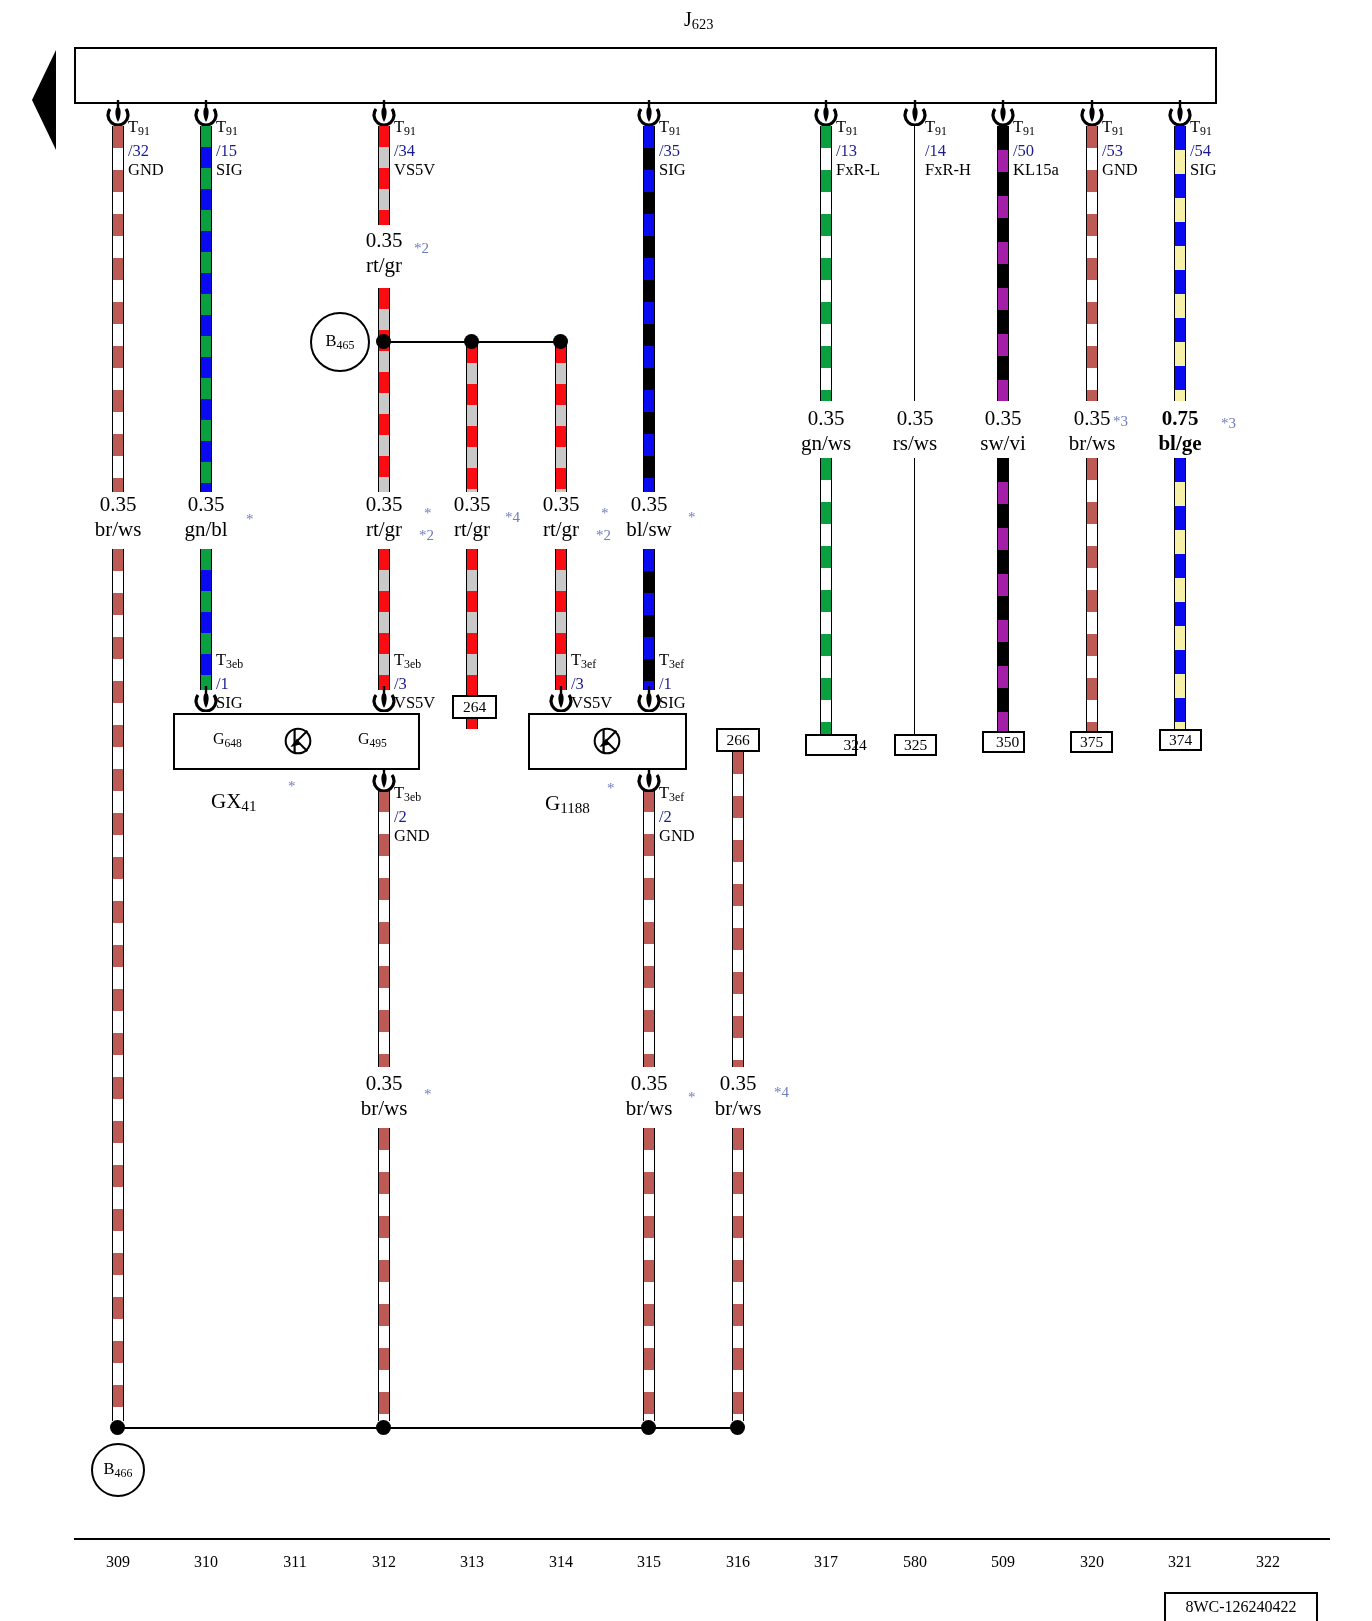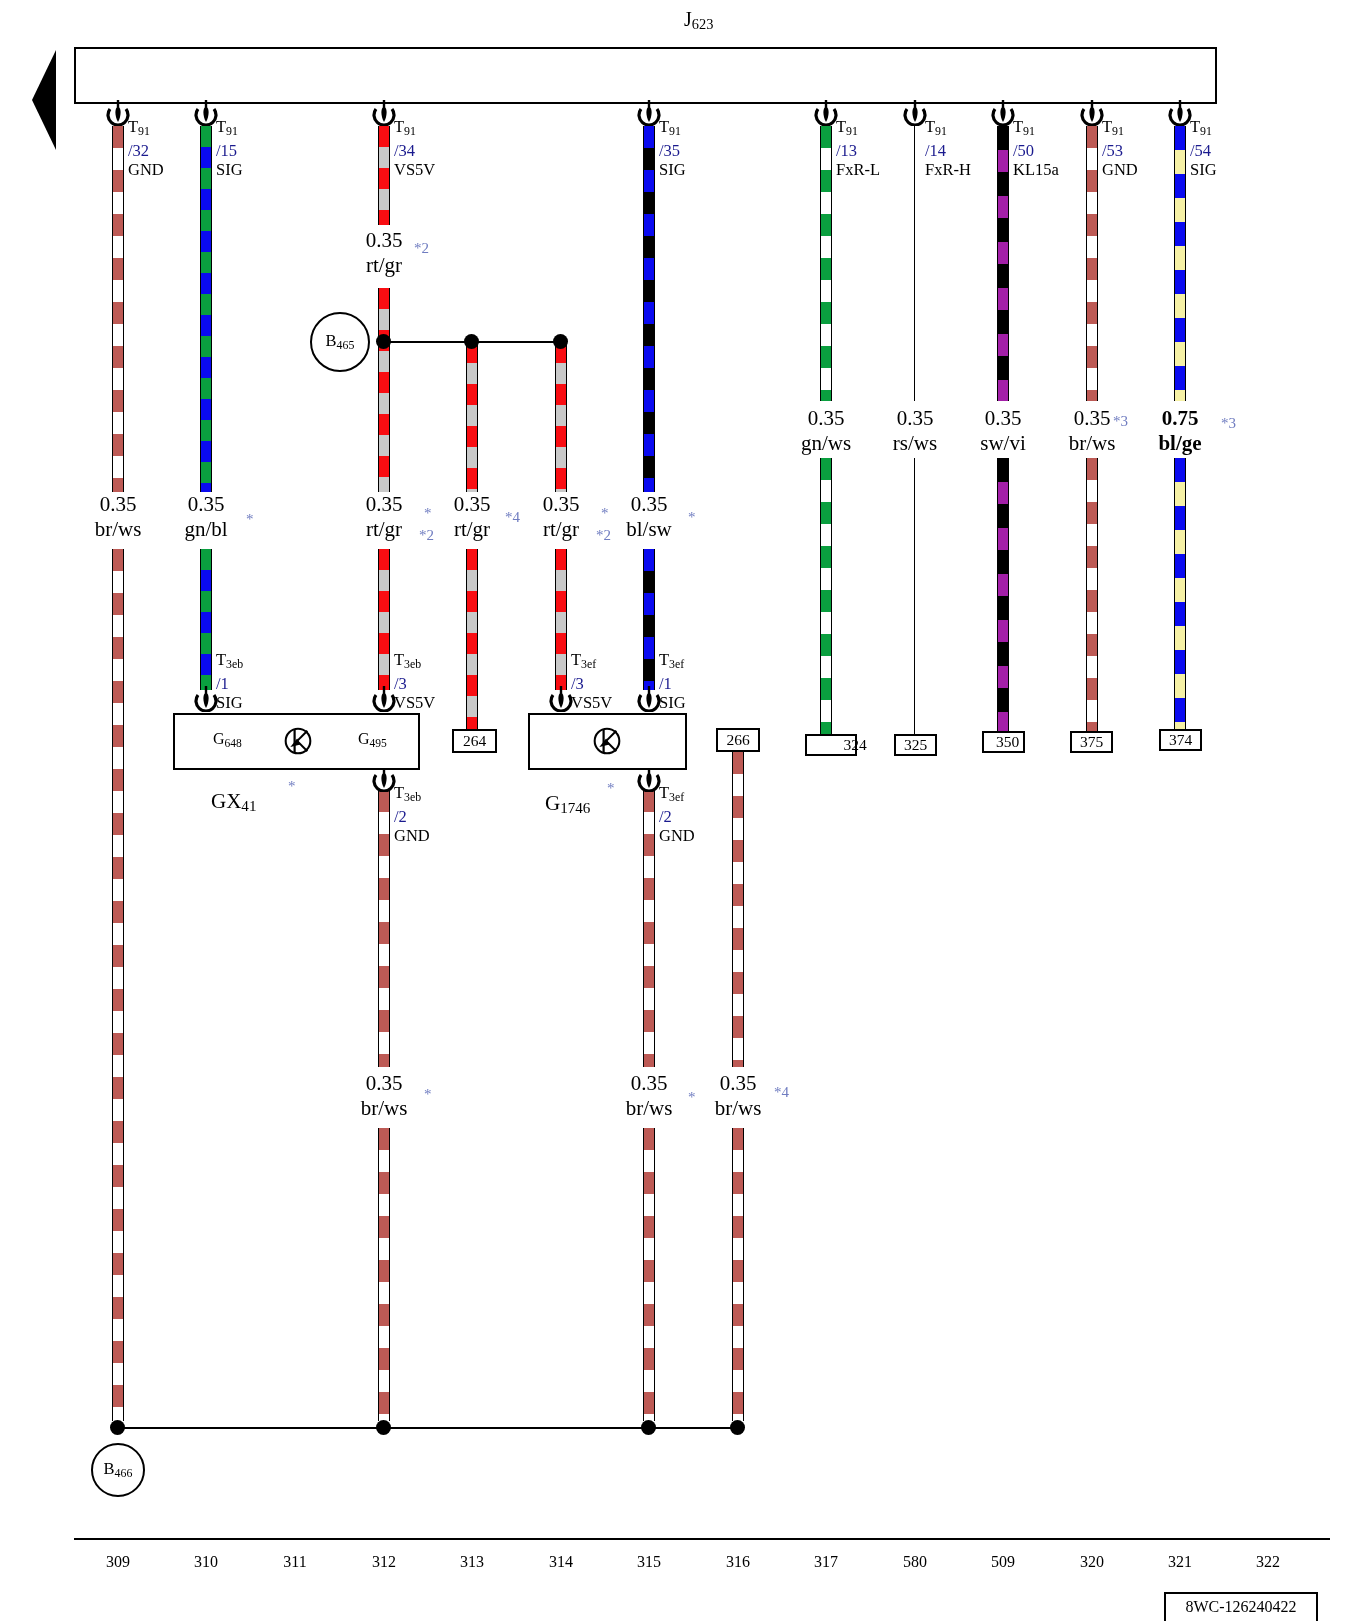--- a/index.html
+++ b/index.html
@@ -184,24 +184,24 @@
   <svg class="conn" style="left:590px;top:724px;" width="34" height="34" viewBox="-20 -20 40 40">
       <circle cx="0" cy="0" r="14.5" fill="none" stroke="#000" stroke-width="2.4"></circle>
       <line x1="-4" y1="-13" x2="-4" y2="13" stroke="#000" stroke-width="2.6"></line>
       <line x1="11" y1="-12" x2="-2" y2="1" stroke="#000" stroke-width="2.4"></line>
       <line x1="11" y1="12" x2="-2" y2="-1" stroke="#000" stroke-width="2.4"></line>
       <polygon points="-9,7 -1,-3 3,4" fill="#000"></polygon>
     </svg>
 
   <div class="comp" style="left:211px;top:789px;font-size:21px;"><span>GX</span><span class="sb">41</span></div>
   <span class="fn" style="left:288px;top:778px;">*</span>
-  <div class="comp" style="left:545px;top:791px;font-size:21px;"><span>G</span><span class="sb">1746</span></div>
+  <div class="comp" style="left:545px;top:791px;font-size:21px;"><span>G</span><span class="sb">1188</span></div>
   <span class="fn" style="left:607px;top:780px;">*</span>
 
-  <div class="tbox" style="left:452px;top:729px;width:45px;height:24px;">
+  <div class="tbox" style="left:452px;top:695px;width:45px;height:24px;">
       <span>264</span>
     </div>
   <div class="tbox" style="left:716px;top:728px;width:44px;height:24px;">
       <span>266</span>
     </div>
   <div class="tbox" style="left:805px;top:734px;width:43px;height:22px;padding-left:48px;">
       <span>324</span>
     </div>
   <div class="tbox" style="left:894px;top:734px;width:43px;height:22px;">
       <span>325</span>

